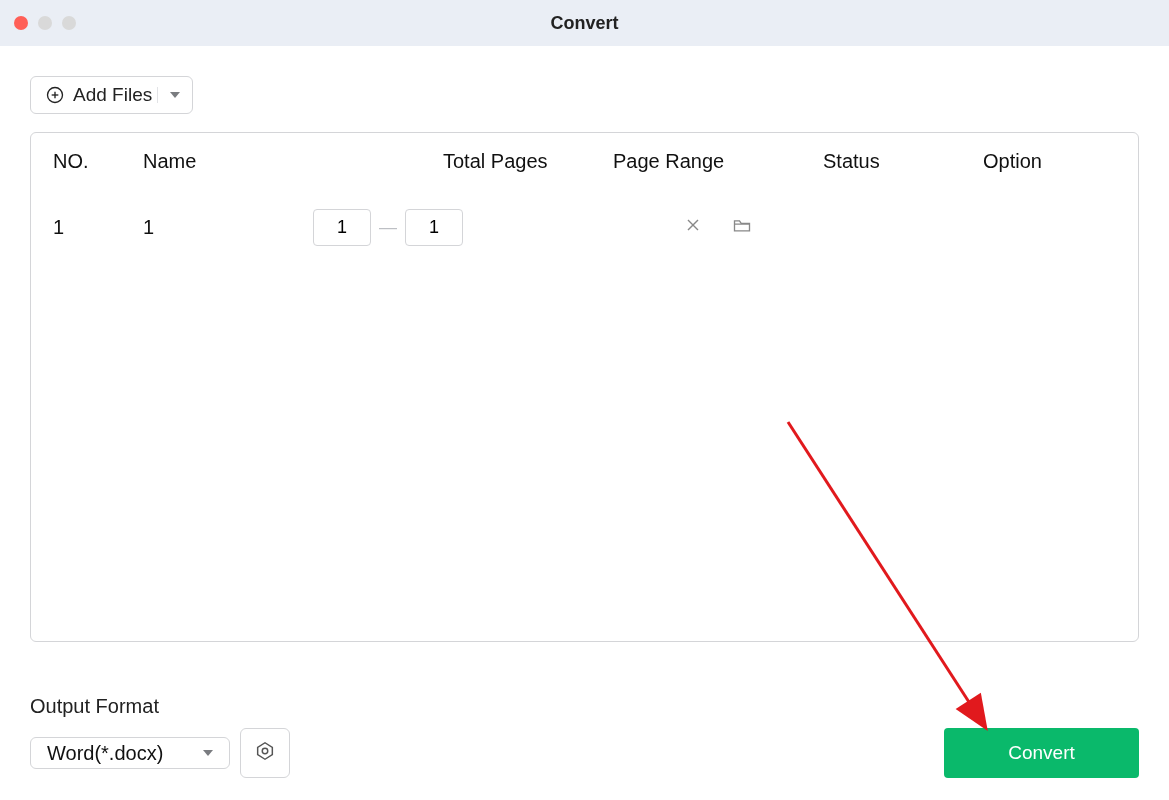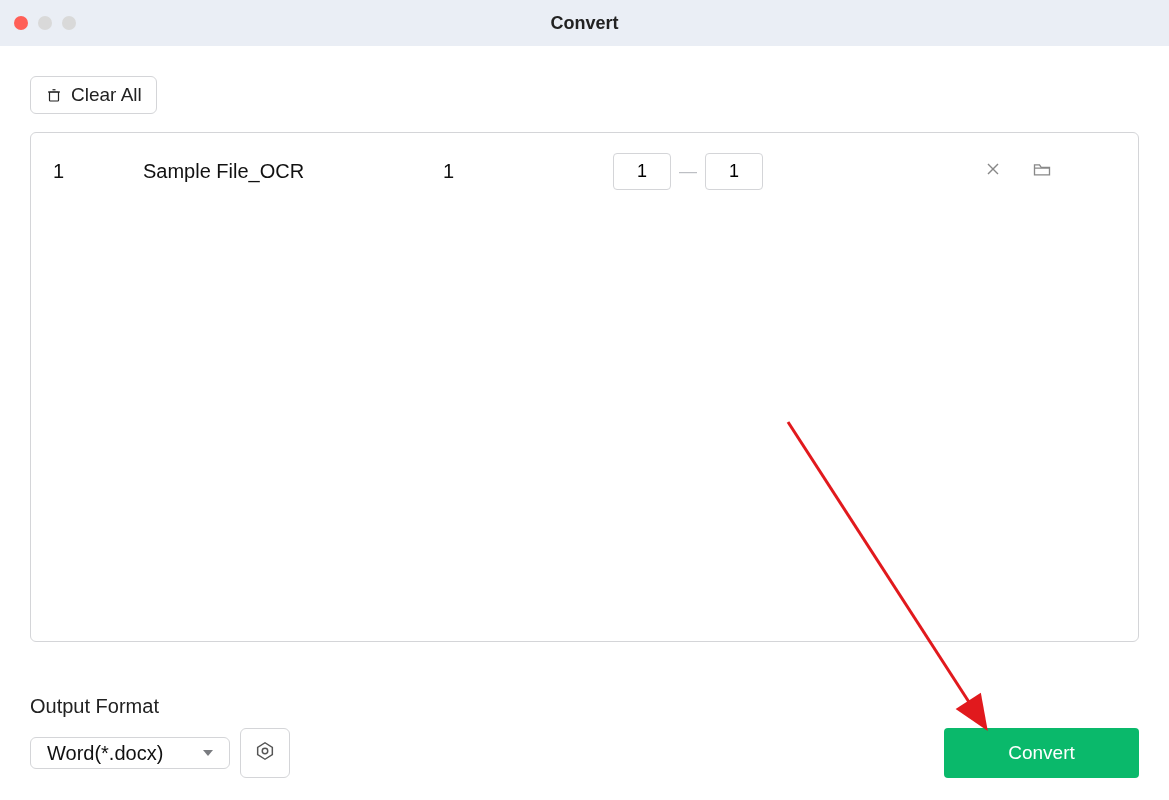--- a/index.html
+++ b/index.html
@@ -170,37 +170,45 @@
 <div class="titlebar">
   <div class="traffic-lights">
     <div class="tl tl-close"></div>
     <div class="tl tl-min"></div>
     <div class="tl tl-max"></div>
   </div>
   <div class="title-text">Convert</div>
 </div>
 
 <div class="toolbar">
-  <button class="btn">
+  <button class="btn btn-split">
     <span class="icon">
-      <svg width="18" height="18" viewBox="0 0 24 24">
-          <rect x="6" y="8" width="12" height="12" rx="1"></rect>
-          <line x1="4" y1="8" x2="20" y2="8"></line>
-          <line x1="10" y1="5" x2="14" y2="5"></line>
+      <svg width="20" height="20" viewBox="0 0 24 24">
+          <circle cx="12" cy="12" r="9"></circle>
+          <line x1="12" y1="8" x2="12" y2="16"></line>
+          <line x1="8" y1="12" x2="16" y2="12"></line>
         </svg>
     </span>
-    <span>Clear All</span>
+    <span>Add Files</span>
+    <span class="chevron-down"></span>
   </button>
 </div>
 
 <div class="table-wrap">
+  <div class="thead">
+    <div class="cell c-no">NO.</div>
+    <div class="cell c-name sep">Name</div>
+    <div class="cell c-pages sep">Total Pages</div>
+    <div class="cell c-range sep">Page Range</div>
+    <div class="cell c-status sep">Status</div>
+    <div class="cell c-option sep">Option</div>
+  </div>
 
   <div class="trow">
     <div class="cell c-no">1</div>
-    <div class="cell c-name">Sample File_OCR</div>
     <div class="cell c-pages">1</div>
     <div class="cell c-range">
       <div class="page-inputs">
         <input class="pinput" value="1" style="">
         <span class="dash">—</span>
         <input class="pinput" value="1" style="">
       </div>
     </div>
     <div class="cell c-status"></div>
     <div class="cell c-option">

